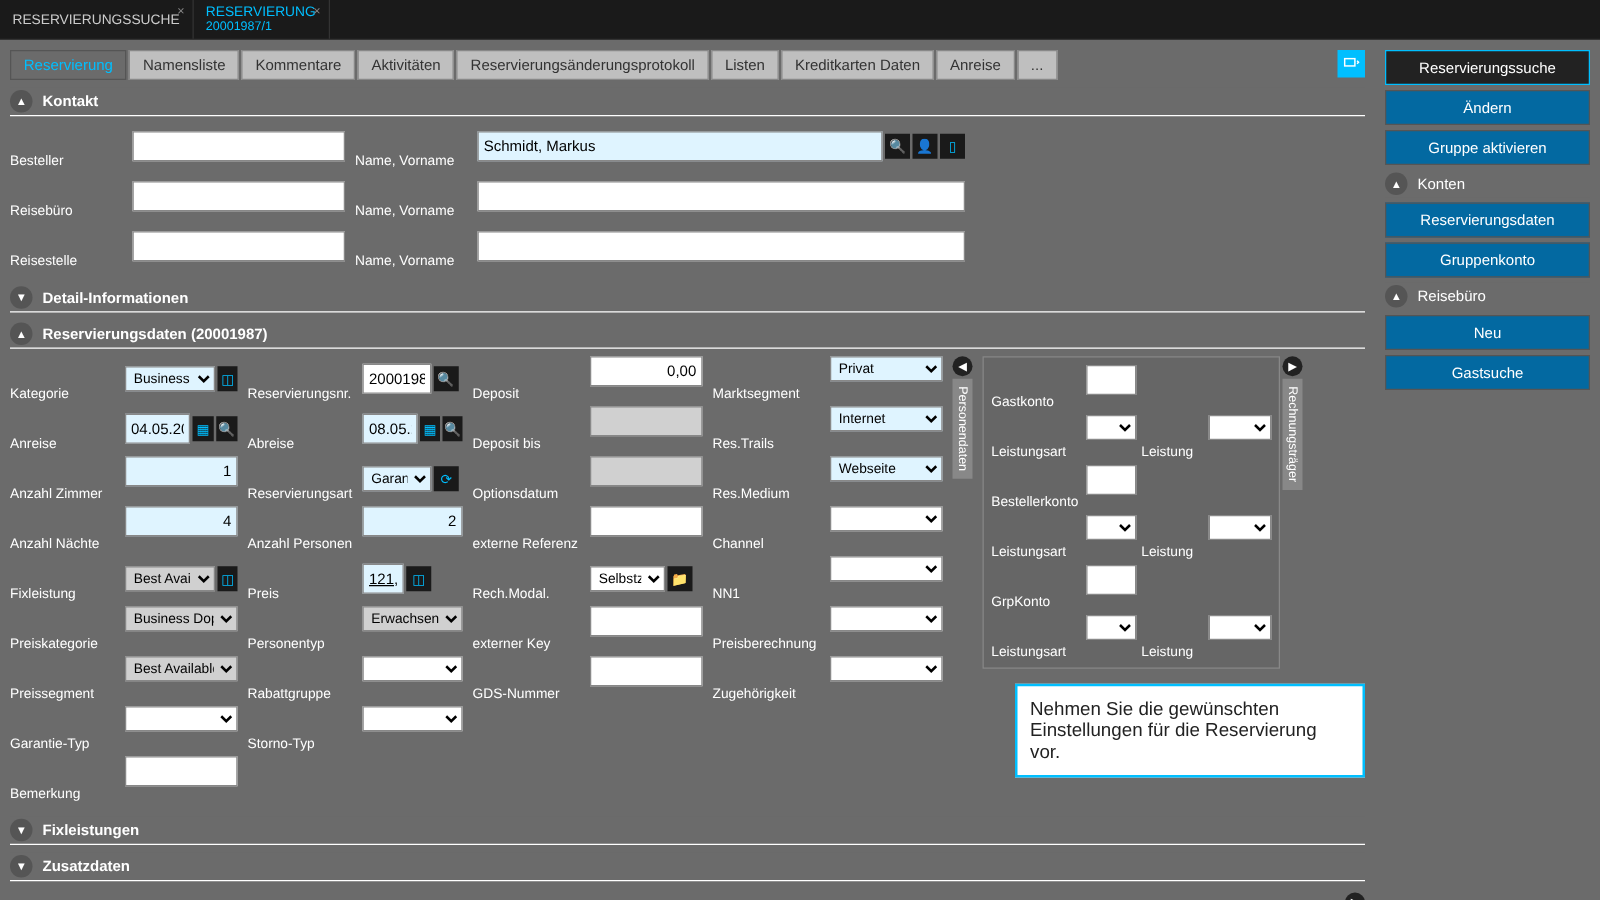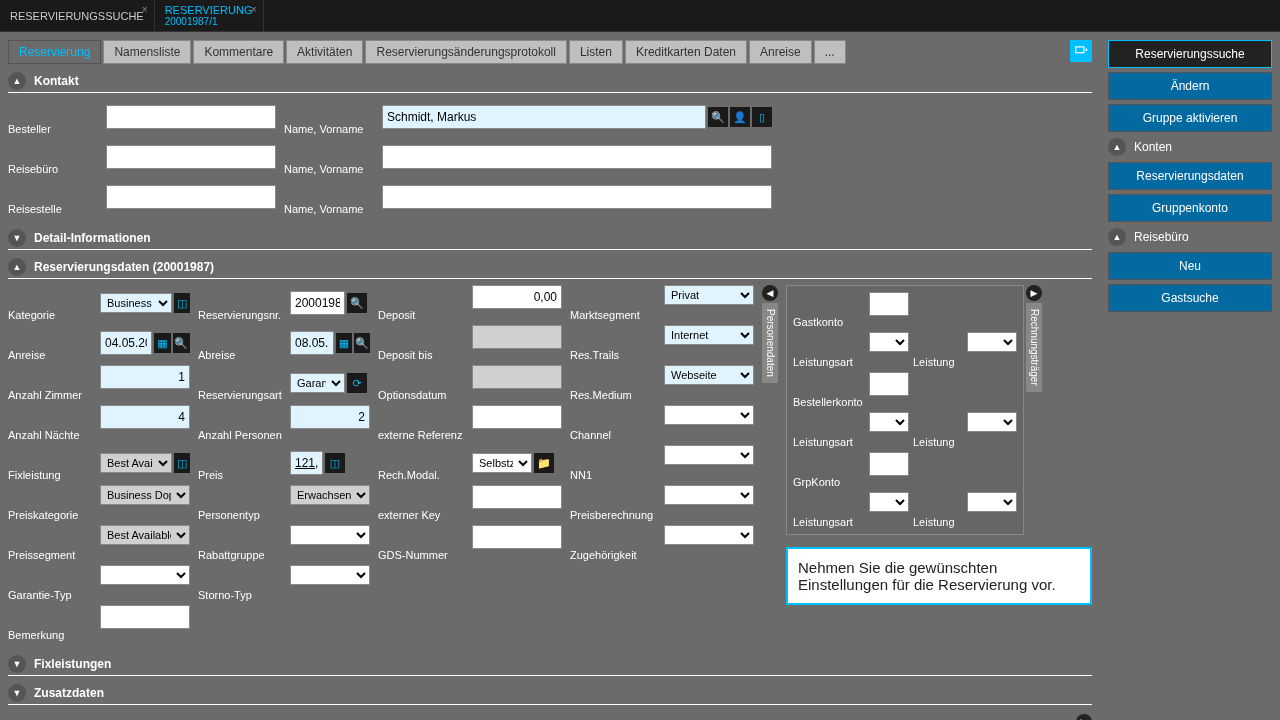--- a/index.html
+++ b/index.html
@@ -30,21 +30,21 @@
 .col1 { display: grid; grid-template-columns: 88px 90px; gap: 4px 4px; align-content: start; }
 .col2 { display: grid; grid-template-columns: 88px 80px; gap: 4px 4px; align-content: start; }
 .col3 { display: grid; grid-template-columns: 90px 90px; gap: 4px 4px; align-content: start; }
 .col4 { display: grid; grid-template-columns: 90px 90px; gap: 4px 4px; align-content: start; }
 .field-wrap { display: flex; gap: 2px; align-items: center; }
 .sel { height: 20px; background: #fff; border: 1px solid #888; font-size: 11px; width: 100%; padding: 0 2px; }
 .sel.hl { background: #dff4ff; }
 .vert-tab { width: 16px; background: #888; color: #fff; writing-mode: vertical-lr; text-align: center; padding: 6px 1px; font-size: 10px; cursor: pointer; display: flex; align-items: center; justify-content: center; }
 .vert-arrow { width: 16px; height: 16px; background: #222; color: #fff; border-radius: 50%; display: flex; align-items: center; justify-content: center; font-size: 9px; cursor: pointer; margin-bottom: 2px; }
 .billing-box { background: #666; border: 1px solid #888; padding: 6px; display: grid; grid-template-columns: 72px 40px 50px 50px; gap: 4px 4px; align-content: start; }
-.tooltip { background: #fff; border: 2px solid #00BFFF; padding: 10px; font-size: 15px; color: #222; margin-top: 8px; }
+.tooltip { background: #fff; border: 2px solid #00BFFF; padding: 10px; font-size: 15px; color: #222; margin-top: 8px; margin-left: 26px; }
 .right-panel { width: 180px; background: #6b6b6b; padding: 8px; display: flex; flex-direction: column; gap: 4px; }
 .rp-btn { background: #0369a1; color: #fff; border: 1px solid #555; padding: 6px 4px; text-align: center; cursor: pointer; font-size: 12px; }
 .rp-btn.primary { background: #222; border: 1px solid #00BFFF; }
 .rp-hdr { background: #6b6b6b; color: #fff; display: flex; align-items: center; font-size: 12px; padding: 2px 0; }
 .page-icon { width: 22px; height: 22px; background: #00BFFF; display: inline-flex; align-items: center; justify-content: center; color: #fff; margin-left: auto; cursor: pointer; }
 .bottom-icon { color: #00BFFF; font-size: 28px; margin: 8px auto; }
 .billing-col { display: flex; flex-direction: column; gap: 4px; }
 .billing-wrap { display: flex; gap: 2px; }
 </style>
 </head>

